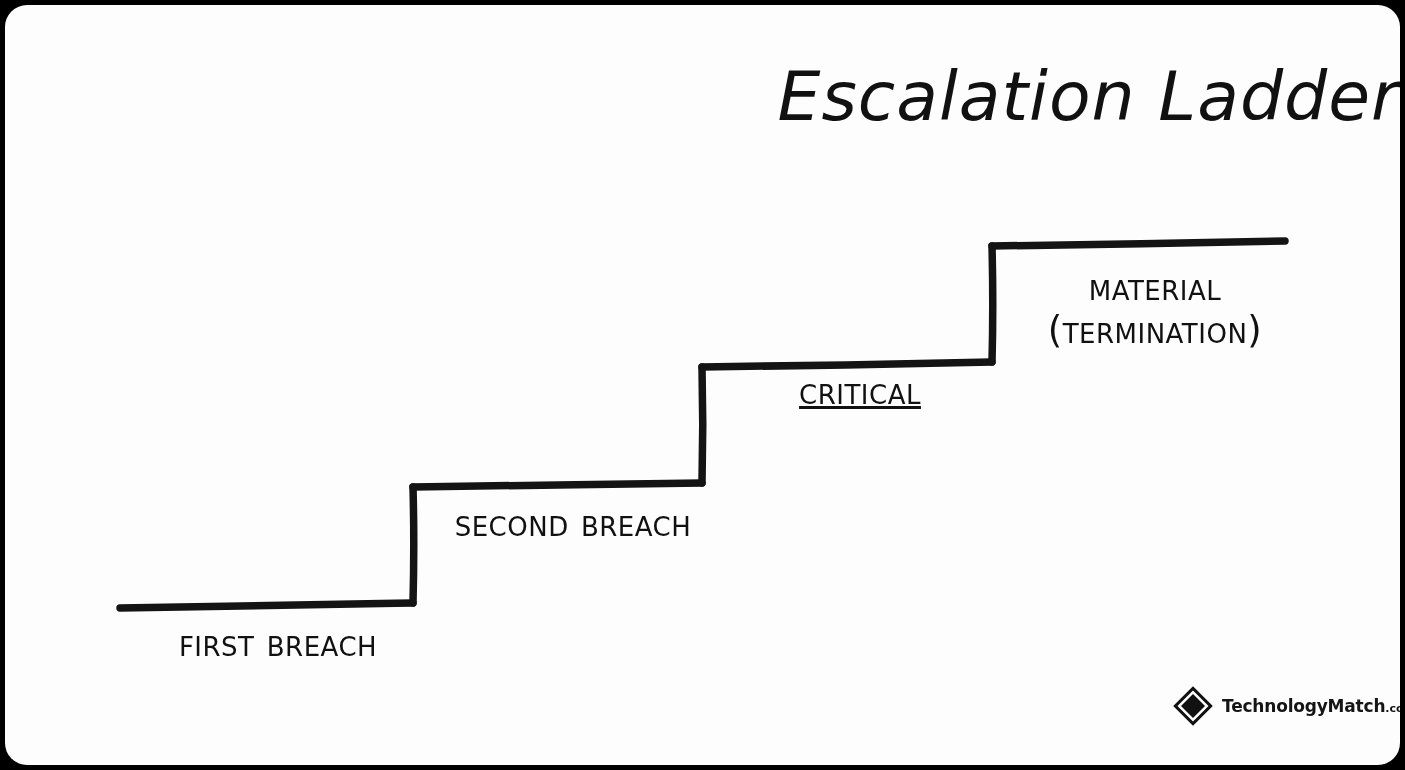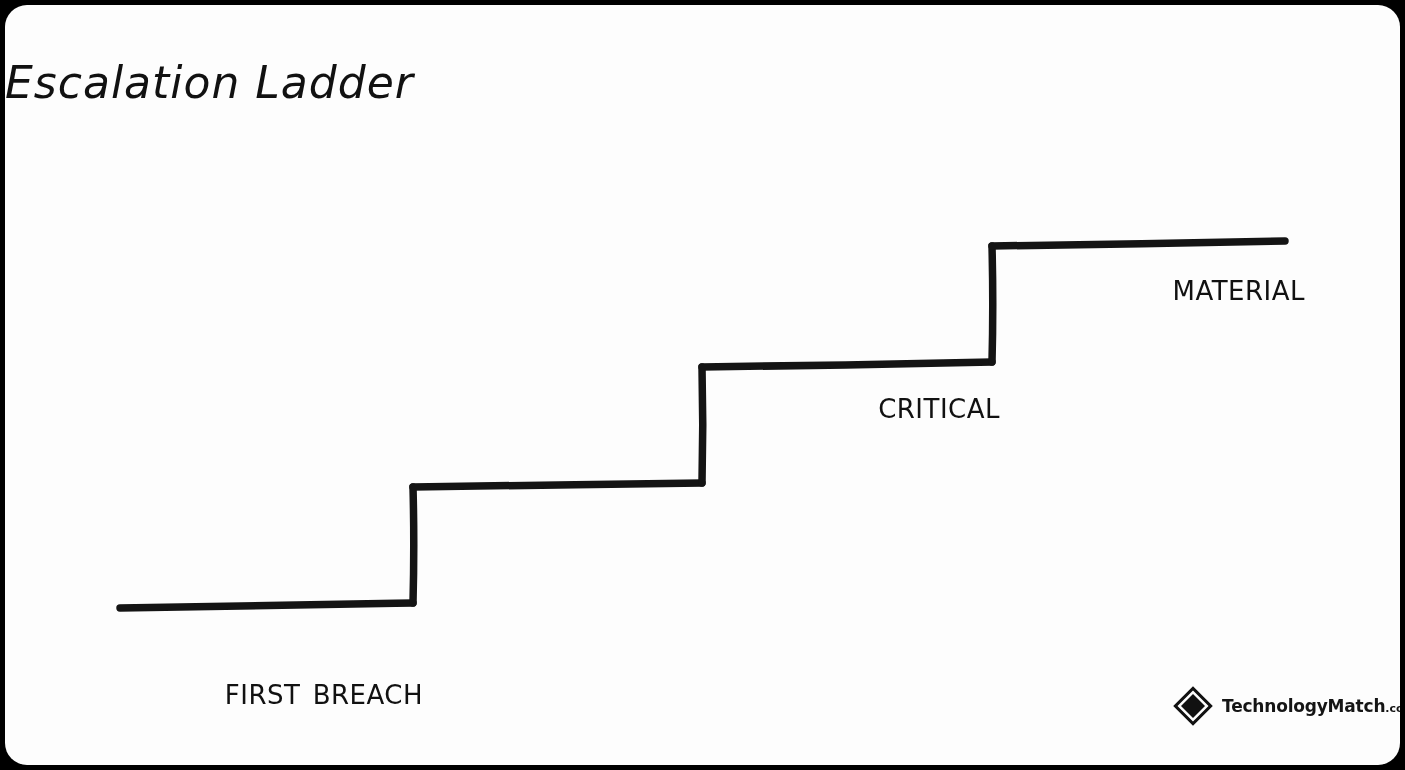--- a/index.html
+++ b/index.html
@@ -37,23 +37,23 @@
     border-radius: 22px;
     overflow: hidden;
   }
 
   
   #chart-title {
     position: absolute;
     left: 0;
     top: 52px;
     width: 1395px;
-    text-align: left;
+    text-align: right;
     font-family: "DejaVu Sans", sans-serif;
-    font-size: 44px;
+    font-size: 68px;
     font-style: italic;
     font-weight: 400;
     letter-spacing: 1px;
     color: #111111;
     white-space: nowrap;
   }
 
   
   #staircase-svg {
     position: absolute;
@@ -77,42 +77,42 @@
     position: absolute;
     color: #111111;
     font-family: "DejaVu Sans", sans-serif;
     line-height: 1.02;
     white-space: nowrap;
   }
 
   .step-label .label-primary,
   .step-label .label-secondary {
     display: block;
-    text-align: right;
+    text-align: center;
     font-weight: 400;
     letter-spacing: 0.5px;
   }
 
   
   .step-label .label-primary {
     font-size: 37px;
     font-variant: small-caps;
     text-transform: lowercase;
   }
 
   .step-label .label-secondary {
     font-size: 37px;
     font-variant: small-caps;
     text-transform: lowercase;
     margin-top: 5px;
   }
 
-  #label-step-1 { left: 128px;  top: 620px; width: 290px; margin-top: 48px; }
+  #label-step-1 { left: 128px;  top: 620px; width: 290px; }
   #label-step-2 { left: 418px;  top: 500px; width: 300px; }
-  #label-step-3 { left: 715px;  top: 382px; width: 280px; }
+  #label-step-3 { left: 715px;  top: 368px; width: 280px; text-decoration: underline; }
   #label-step-4 { left: 1000px; top: 264px; width: 300px; }
 
   
   #brand-watermark {
     position: absolute;
     left: 1168px;
     top: 681px;
     display: flex;
     align-items: center;
     gap: 9px;
@@ -162,28 +162,30 @@
       <path class="stair-path" d="M 987 357 C 988 320, 988 280, 987 241"></path>
 
       <path class="stair-path" d="M 987 241 C 1070 240, 1195 238, 1280 236"></path>
     </svg>
 
     <div class="step-label" id="label-step-1">
       <span class="label-primary">FIRST BREACH</span>
     </div>
 
     <div class="step-label" id="label-step-2">
+      <span class="label-primary">SECOND BREACH</span>
     </div>
 
     <div class="step-label" id="label-step-3">
       <span class="label-primary">CRITICAL</span>
     </div>
 
     <div class="step-label" id="label-step-4">
       <span class="label-primary">MATERIAL</span>
+      <span class="label-secondary">(TERMINATION)</span>
     </div>
 
     <div id="brand-watermark">
       <svg id="brand-diamond-icon" viewBox="0 0 40 40" xmlns="http://www.w3.org/2000/svg">
         <rect x="7.5" y="7.5" width="25" height="25" transform="rotate(45 20 20)" fill="none" stroke="#111111" stroke-width="3"></rect>
         <rect x="11.5" y="11.5" width="17" height="17" transform="rotate(45 20 20)" fill="#111111"></rect>
       </svg>
       <div id="brand-text">
         <span>TechnologyMatch</span><span id="brand-tld">.com</span>
       </div>

